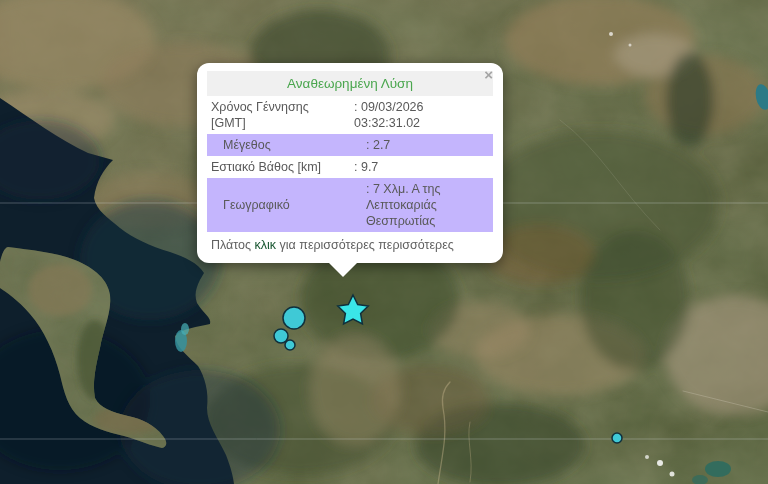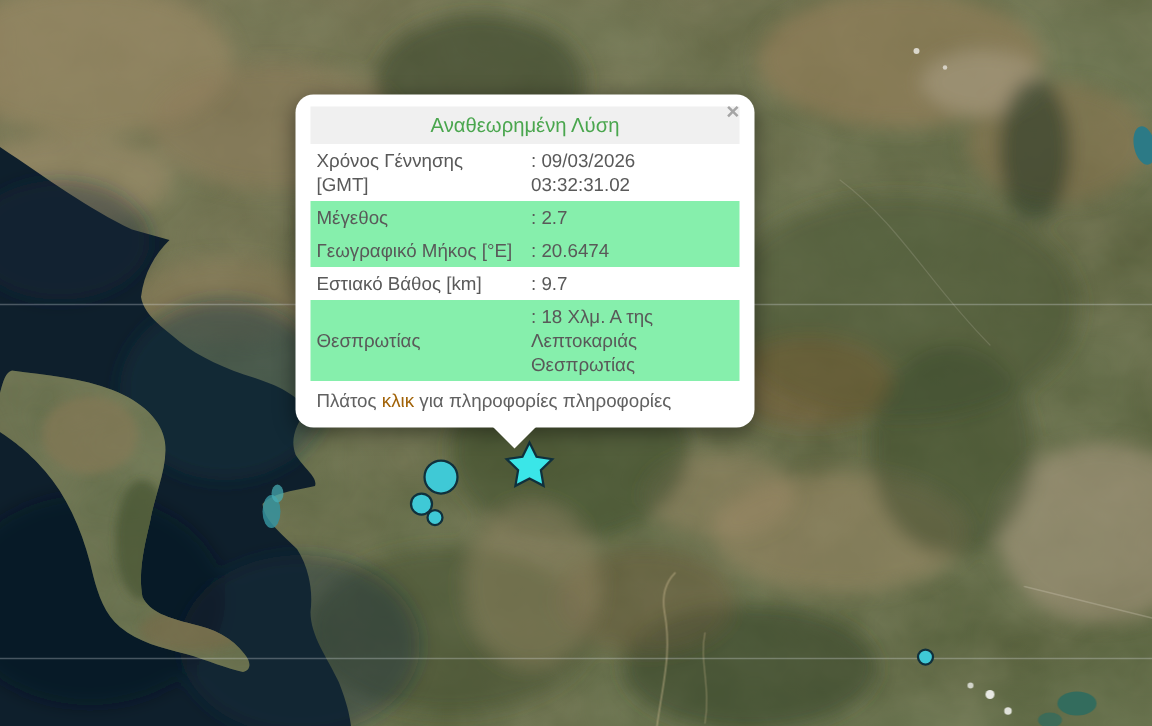--- a/index.html
+++ b/index.html
@@ -25,21 +25,21 @@
     color:#a5a5a5;font-size:15px;line-height:15px;cursor:pointer;
     font-weight:bold;
   }
   .popup table{width:100%;border-collapse:collapse;table-layout:fixed;}
   .popup td,.popup th{padding:3px 4px;vertical-align:middle;text-align:left;font-weight:normal;}
   .popup .title-cell{
     text-align:center;color:#4aa64e;font-size:13.5px;
     background:#f0f0f0;padding:4px 0;
   }
   .popup td.label{width:122px;margin-left:25px;}
-  .popup tr.stripe td{background:#86efac;}
+  .popup tr.stripe td{background:#c4b5fd;padding-left:16px;}
   .popup .footer{padding:5px 4px 0 4px;color:#616161;}
   .popup .link{color:#3a96d2;cursor:pointer;}
   .popup-tail{
     position:absolute;left:131px;bottom:-14px;width:0;height:0;
     border-left:15px solid transparent;border-right:15px solid transparent;
     border-top:15px solid #ffffff;
   }
 </style>
 </head>
 <body>
@@ -167,29 +167,25 @@
         <th colspan="2" class="title-cell" style="color: rgb(74, 166, 78);">Αναθεωρημένη Λύση</th>
       </tr>
       <tr>
         <td class="label">Χρόνος Γέννησης [GMT]</td>
         <td class="value">: 09/03/2026 03:32:31.02</td>
       </tr>
       <tr class="stripe">
         <td class="label">Μέγεθος</td>
         <td class="value">: 2.7</td>
       </tr>
-      <tr class="stripe">
-        <td class="label">Γεωγραφικό Μήκος [°E]</td>
-        <td class="value">: 20.6474</td>
-      </tr>
       <tr>
         <td class="label">Εστιακό Βάθος [km]</td>
         <td class="value">: 9.7</td>
       </tr>
       <tr class="stripe">
-        <td class="label">Θεσπρωτίας</td>
-        <td class="value">: 18 Χλμ. Α της Λεπτοκαριάς Θεσπρωτίας</td>
+        <td class="label">Γεωγραφικό</td>
+        <td class="value">: 7 Χλμ. Α της Λεπτοκαριάς Θεσπρωτίας</td>
       </tr>
     </tbody>
   </table>
-  <div class="footer"><span>Πλάτος </span><span class="link" style="color: #a16207;">κλικ</span><span> για πληροφορίες πληροφορίες</span></div>
+  <div class="footer"><span>Πλάτος </span><span class="link" style="color: #14532d;">κλικ</span><span> για περισσότερες περισσότερες</span></div>
   <div class="popup-tail"></div>
 </div>
 
 </body></html>

